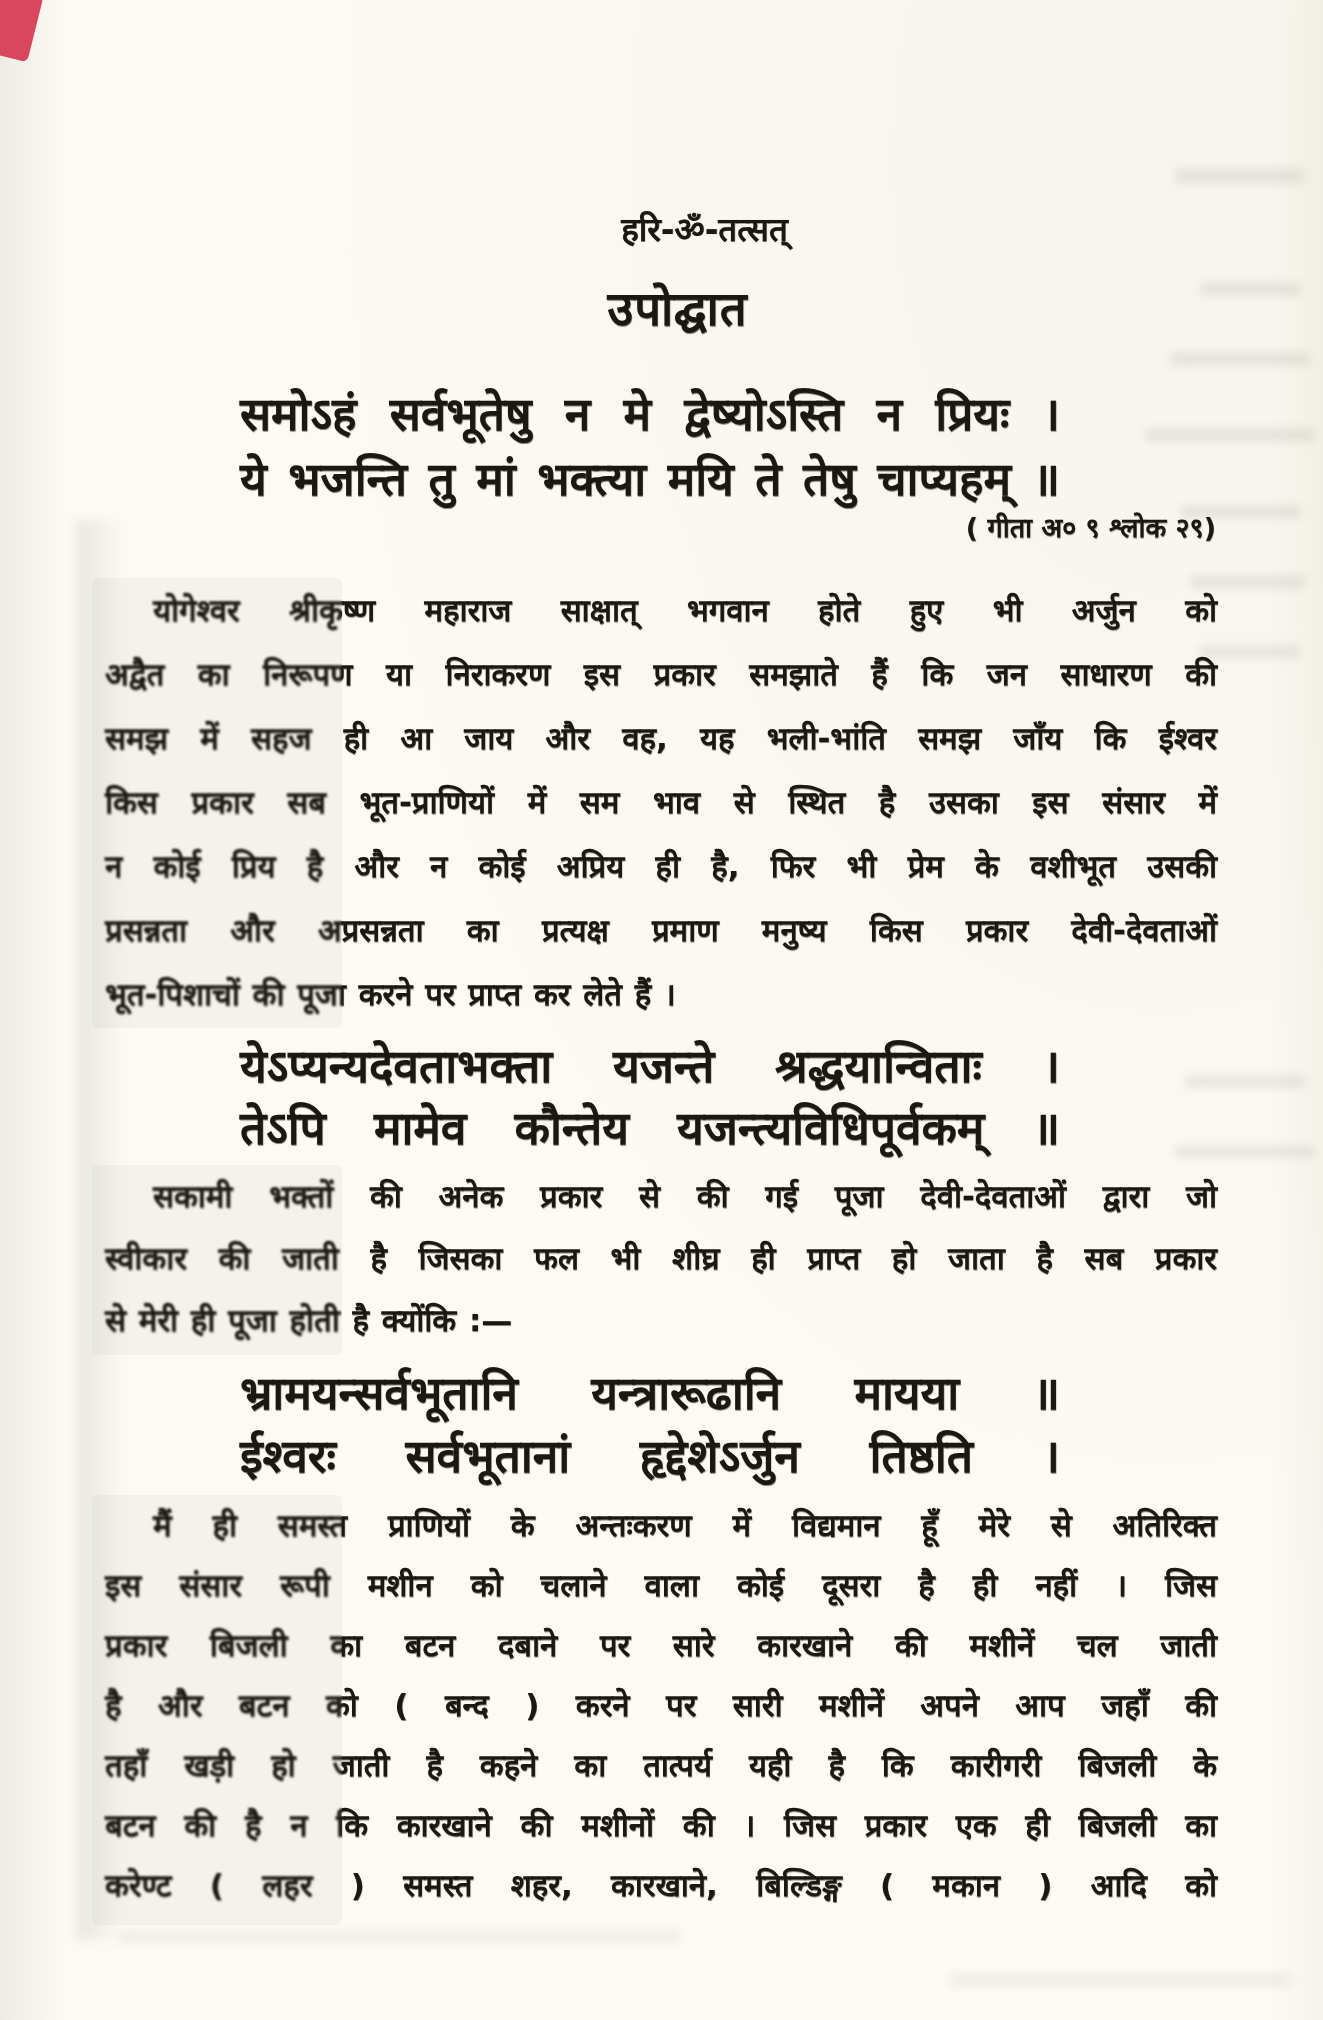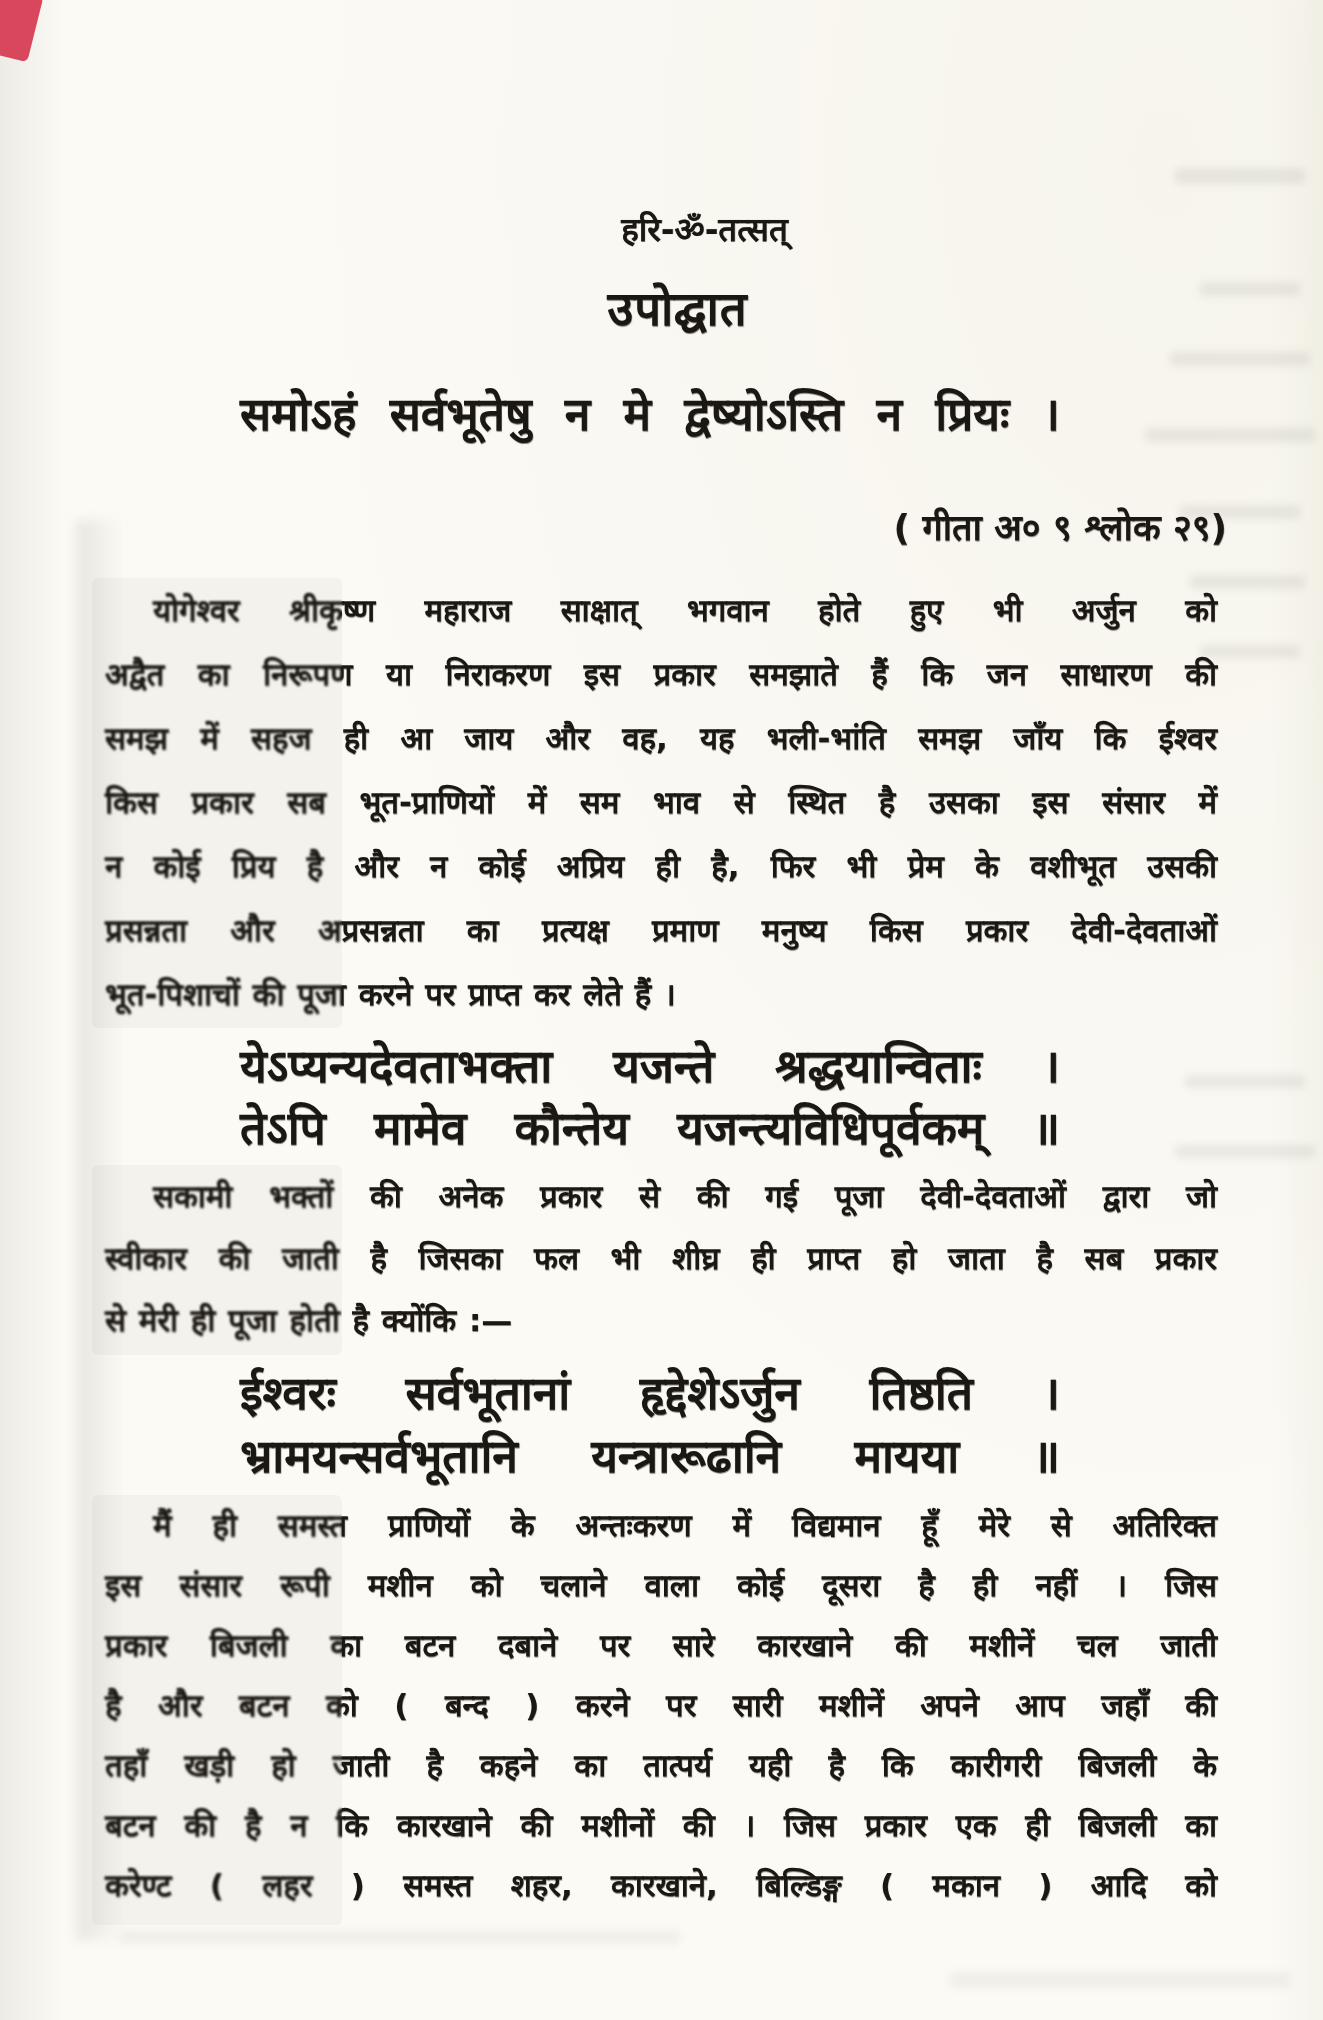--- a/index.html
+++ b/index.html
@@ -50,23 +50,23 @@
     font-size:46px;font-weight:700;
     text-shadow:0.4px 0.5px 0.8px rgba(30,25,20,.55);
   }
   .shloka1{top:382px;}
   .shloka1 .sl{height:65px;line-height:65px;}
   .shloka2{top:1035px;}
   .shloka2 .sl{height:62px;line-height:62px;}
   .shloka3{top:1362px;}
   .shloka3 .sl{height:63px;line-height:63px;}
   .citation{
-    position:absolute;top:505px;left:119px;width:1112px;
+    position:absolute;top:505px;left:108px;width:1112px;
     text-align:right;padding-right:4px;box-sizing:border-box;
-    font-size:36px;line-height:46px;font-weight:700;
+    font-size:27px;line-height:46px;font-weight:700;
     text-shadow:0.4px 0.5px 0.8px rgba(30,25,20,.5);
   }
   .para{
     position:absolute;left:105px;width:1112px;
     font-size:31px;font-weight:600;word-spacing:2px;
     text-shadow:0.4px 0.5px 0.8px rgba(32,27,22,.55);
   }
   .para1{top:578px;}
   .para1 .ln{height:64px;line-height:64px;}
   .para2{top:1165px;}
@@ -101,20 +101,21 @@
   <div class="smudge" style="left:1185px;top:1075px;width:120px;height:13px;"></div>
   <div class="smudge" style="left:1175px;top:1145px;width:140px;height:13px;"></div>
   <div class="smudge light" style="left:950px;top:1972px;width:340px;height:16px;"></div>
   <div class="smudge light" style="left:120px;top:1930px;width:560px;height:14px;"></div>
 
   <div class="invocation">हरि-ॐ-तत्सत्</div>
   <h1 class="title">उपोद्घात</h1>
 
   <div class="shloka shloka1">
     <div class="sl jl">समोऽहं सर्वभूतेषु न मे द्वेष्योऽस्ति न प्रियः ।</div>
+    <div class="sl jl">ये भजन्ति तु मां भक्त्या मयि ते तेषु चाप्यहम् ॥</div>
   </div>
   <div class="citation">( गीता अ० ९ श्लोक २९)</div>
 
   <div class="para para1">
     <div class="ln jl first">योगेश्वर श्रीकृष्ण महाराज साक्षात् भगवान होते हुए भी अर्जुन को</div>
     <div class="ln jl">अद्वैत का निरूपण या निराकरण इस प्रकार समझाते हैं कि जन साधारण की</div>
     <div class="ln jl">समझ में सहज ही आ जाय और वह, यह भली-भांति समझ जाँय कि ईश्वर</div>
     <div class="ln jl">किस प्रकार सब भूत-प्राणियों में सम भाव से स्थित है उसका इस संसार में</div>
     <div class="ln jl">न कोई प्रिय है और न कोई अप्रिय ही है, फिर भी प्रेम के वशीभूत उसकी</div>
     <div class="ln jl">प्रसन्नता और अप्रसन्नता का प्रत्यक्ष प्रमाण मनुष्य किस प्रकार देवी-देवताओं</div>
@@ -126,22 +127,22 @@
     <div class="sl jl">तेऽपि मामेव कौन्तेय यजन्त्यविधिपूर्वकम् ॥</div>
   </div>
 
   <div class="para para2">
     <div class="ln jl first">सकामी भक्तों की अनेक प्रकार से की गई पूजा देवी-देवताओं द्वारा जो</div>
     <div class="ln jl">स्वीकार की जाती है जिसका फल भी शीघ्र ही प्राप्त हो जाता है सब प्रकार</div>
     <div class="ln left">से मेरी ही पूजा होती है क्योंकि :—</div>
   </div>
 
   <div class="shloka shloka3">
+    <div class="sl jl">भ्रामयन्सर्वभूतानि यन्त्रारूढानि मायया ॥</div>
     <div class="sl jl">ईश्वरः सर्वभूतानां हृद्देशेऽर्जुन तिष्ठति ।</div>
-    <div class="sl jl">भ्रामयन्सर्वभूतानि यन्त्रारूढानि मायया ॥</div>
   </div>
 
   <div class="para para3">
     <div class="ln jl first">मैं ही समस्त प्राणियों के अन्तःकरण में विद्यमान हूँ मेरे से अतिरिक्त</div>
     <div class="ln jl">इस संसार रूपी मशीन को चलाने वाला कोई दूसरा है ही नहीं । जिस</div>
     <div class="ln jl">प्रकार बिजली का बटन दबाने पर सारे कारखाने की मशीनें चल जाती</div>
     <div class="ln jl">है और बटन को ( बन्द ) करने पर सारी मशीनें अपने आप जहाँ की</div>
     <div class="ln jl">तहाँ खड़ी हो जाती है कहने का तात्पर्य यही है कि कारीगरी बिजली के</div>
     <div class="ln jl">बटन की है न कि कारखाने की मशीनों की । जिस प्रकार एक ही बिजली का</div>
     <div class="ln jl">करेण्ट ( लहर ) समस्त शहर, कारखाने, बिल्डिङ्ग ( मकान ) आदि को</div>

